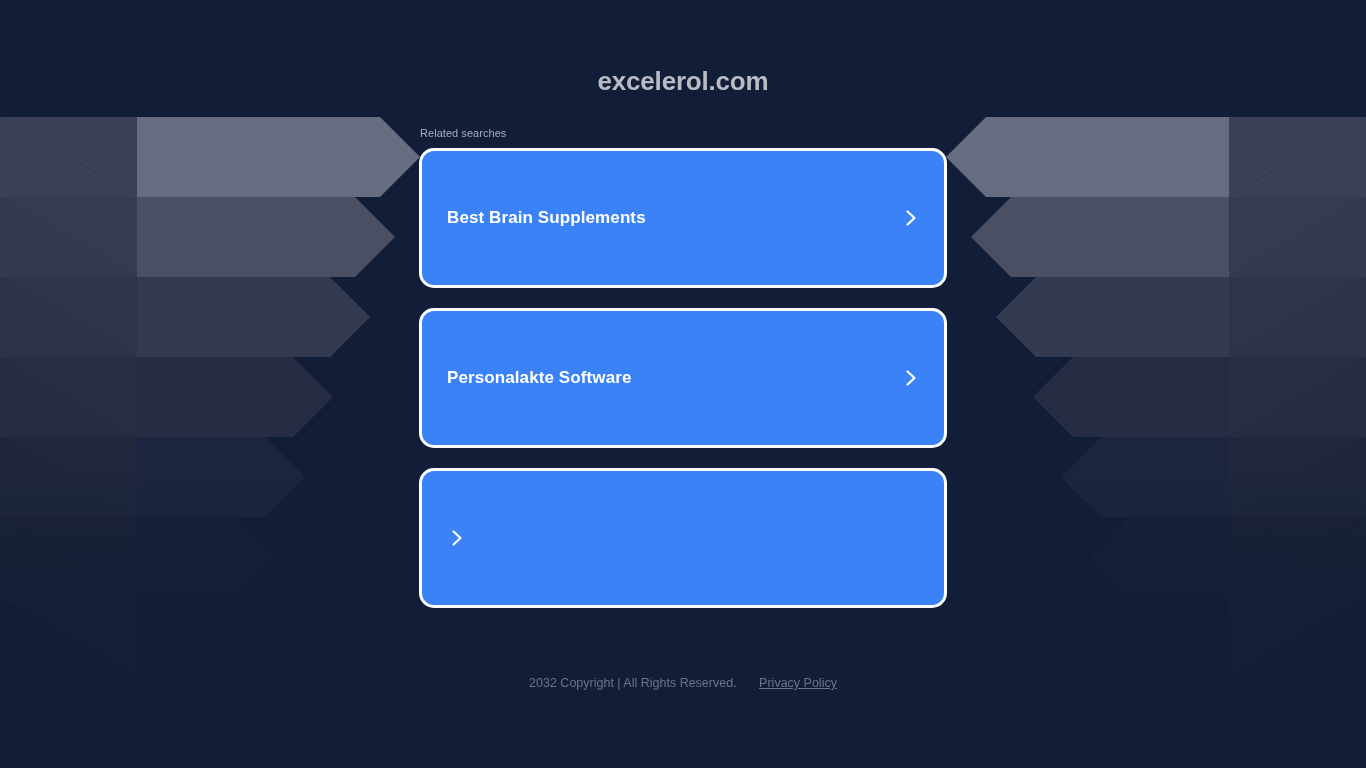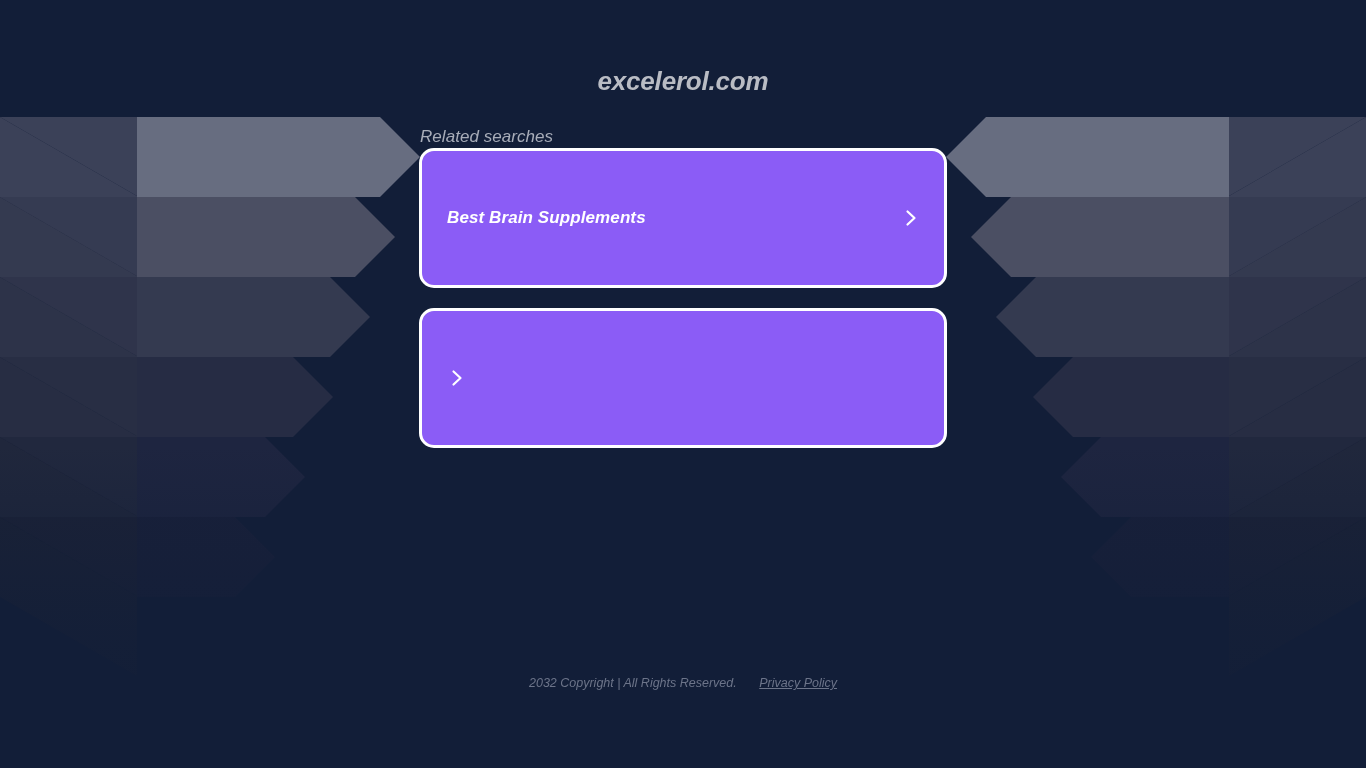--- a/index.html
+++ b/index.html
@@ -26,56 +26,55 @@
     z-index: 0;
     pointer-events: none;
   }
 
   
   #page {
     position: relative;
     z-index: 2;
     width: 1366px;
     height: 684px;
-    font-style: italic;
   }
 
   .site-title {
     position: absolute;
     top: 66px;
     left: 0;
     width: 100%;
     text-align: center;
     font-size: 26px;
     font-weight: bold;
     color: #b9bcc4;
     letter-spacing: -0.2px;
   }
 
   .related-label {
     position: absolute;
     top: 127px;
     left: 420px;
-    font-size: 17px;
+    font-size: 11px;
     color: #a8adb9;
     letter-spacing: 0.05px;
   }
 
   .cards {
     position: absolute;
     top: 148px;
     left: 419px;
     width: 528px;
   }
 
   .card {
     position: relative;
     height: 140px;
     margin-bottom: 20px;
-    background: #8b5cf6;
+    background: #3b82f6;
     border: 3px solid #ffffff;
     border-radius: 15px;
     display: flex;
     align-items: center;
     justify-content: space-between;
     padding: 0 23px 0 25px;
     cursor: pointer;
     text-decoration: none;
   }
 
@@ -188,20 +187,28 @@
 
     <a class="card" href="#">
       <span class="card-label">Best Brain Supplements</span>
       <span class="chevron">
         <svg width="20" height="20" viewBox="0 0 20 20" aria-hidden="true">
           <polyline points="6.5,3.5 13.5,10 6.5,16.5" fill="none" stroke="#ffffff" stroke-width="2.2" stroke-linecap="round" stroke-linejoin="round"></polyline>
         </svg>
       </span>
     </a>
 
+    <a class="card" href="#">
+      <span class="card-label">Personalakte Software</span>
+      <span class="chevron">
+        <svg width="20" height="20" viewBox="0 0 20 20" aria-hidden="true">
+          <polyline points="6.5,3.5 13.5,10 6.5,16.5" fill="none" stroke="#ffffff" stroke-width="2.2" stroke-linecap="round" stroke-linejoin="round"></polyline>
+        </svg>
+      </span>
+    </a>
 
     <a class="card" href="#">
       <span class="chevron">
         <svg width="20" height="20" viewBox="0 0 20 20" aria-hidden="true">
           <polyline points="6.5,3.5 13.5,10 6.5,16.5" fill="none" stroke="#ffffff" stroke-width="2.2" stroke-linecap="round" stroke-linejoin="round"></polyline>
         </svg>
       </span>
     </a>
 
   </div>

